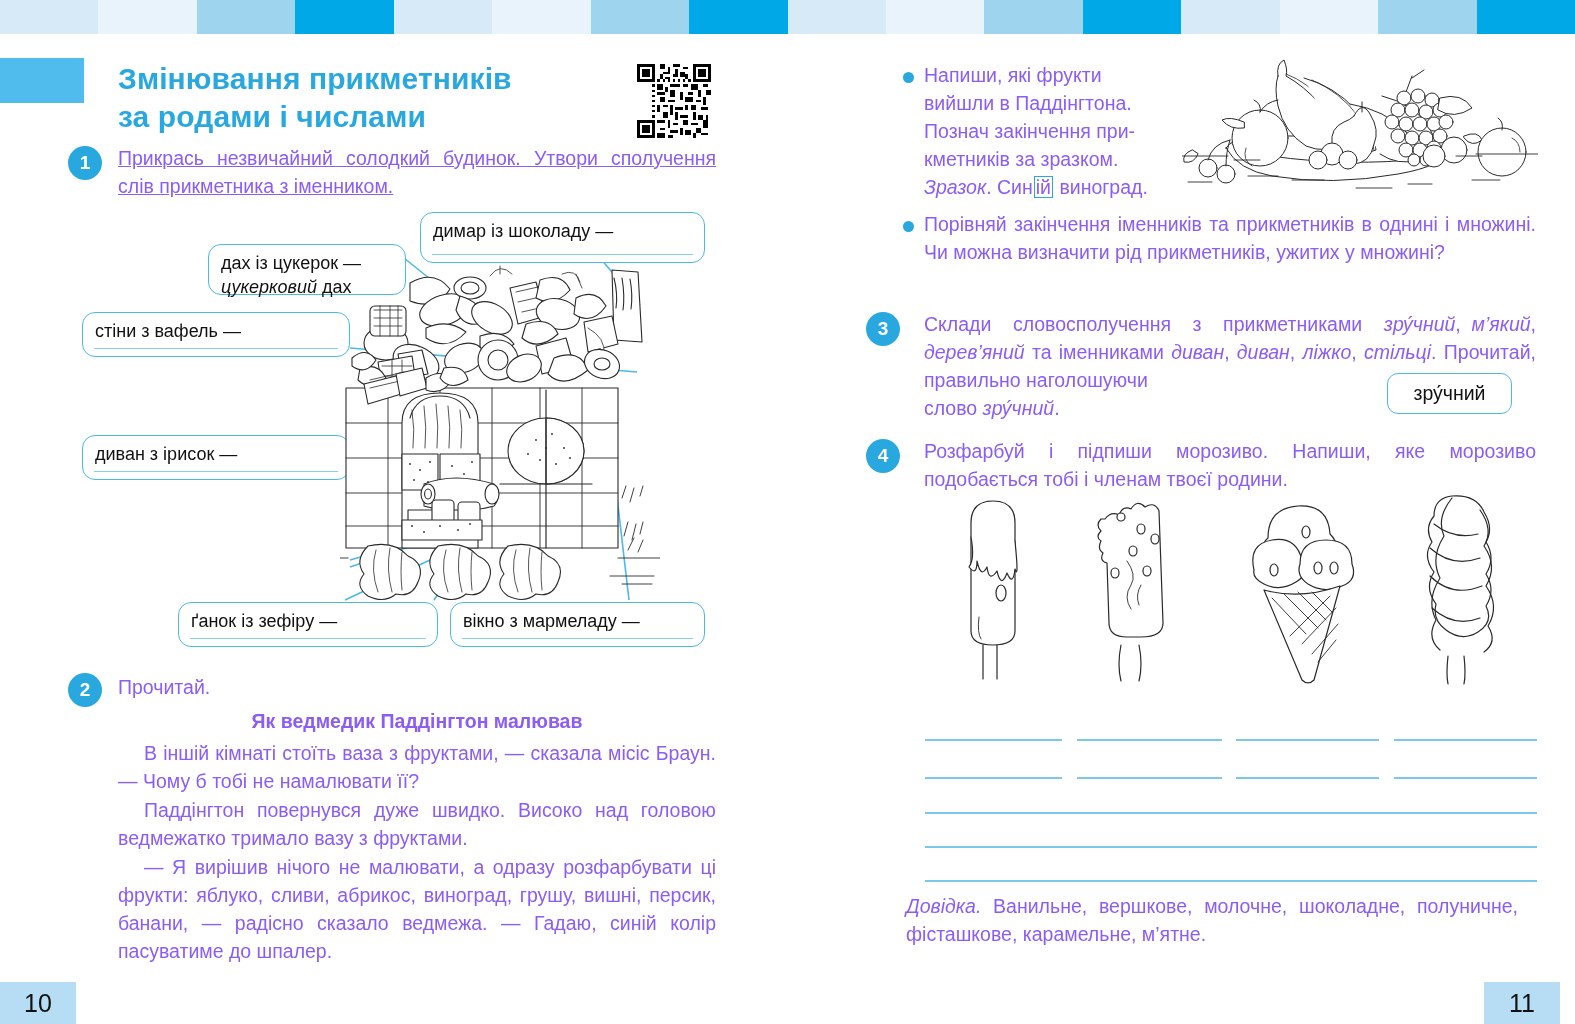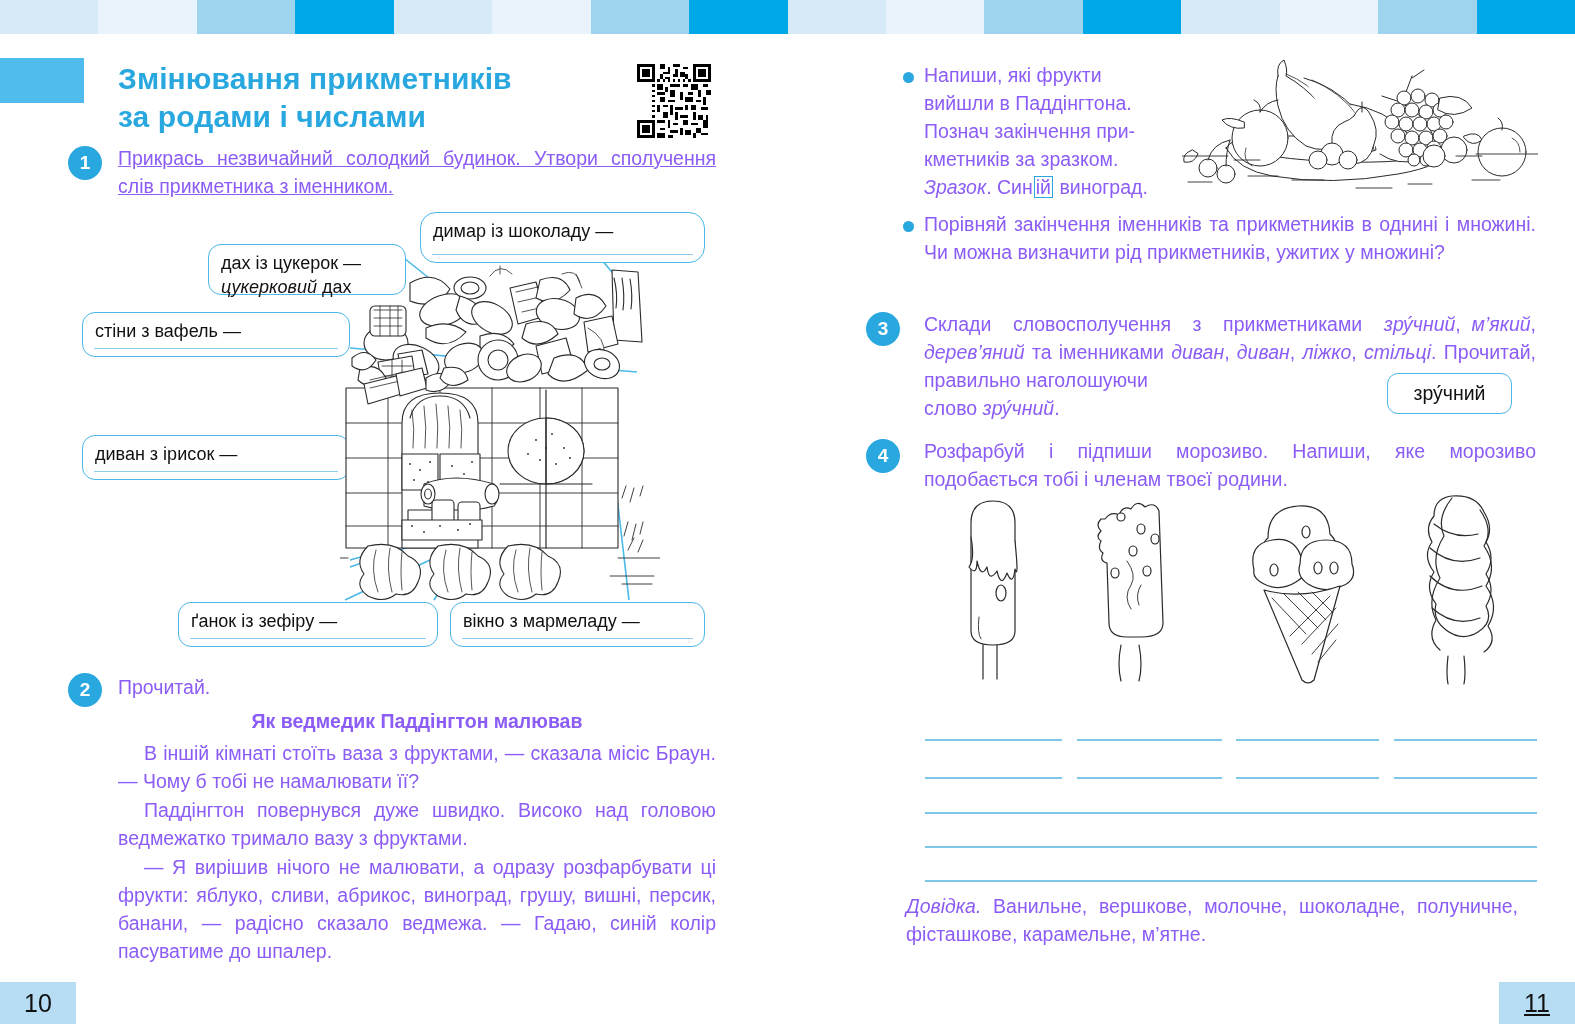--- a/index.html
+++ b/index.html
@@ -21,21 +21,21 @@
   }
   #accent-left { left:0; top:58px; width:84px; height:45px; }
 
   
   .pagenum {
     position:absolute; bottom:0; height:42px; width:76px;
     background:#b6ddf4; color:#111; font-size:25px;
     display:flex; align-items:center; justify-content:center;
   }
   #pagenum-left { left:0; }
-  #pagenum-right { right:0;text-decoration:underline; }
+  #pagenum-right { right:15px; }
 
   
   #headline {
     position:absolute; left:118px; top:60px; width:500px;
     color:#29a8e0; font-size:30px; font-weight:bold; line-height:1.26;
     letter-spacing:.1px;
   }
 
   
   #qr { position:absolute; left:637px; top:64px; width:74px; height:74px; }
@@ -241,21 +241,21 @@
       <line x1="345" y1="600" x2="430" y2="560"></line>
       <line x1="434" y1="600" x2="460" y2="560"></line>
       <line x1="629" y1="600" x2="612" y2="454"></line>
     </g>
   </svg>
 
   <div class="labelbox" style="left:208px; top:200px; width:198px; height:51px;margin-top:44px;">
     <div class="lb-text"><span>дах із цукерок — </span><br><i>цукерковий</i><span> дах</span></div>
   </div>
 
-  <div class="labelbox" style="left:420px; top:212px; width:285px; height:51px;border-radius:16px;">
+  <div class="labelbox" style="left:420px; top:212px; width:285px; height:51px;">
     <div class="lb-text">димар із шоколаду — </div>
     <div class="lb-rule"></div>
   </div>
 
   <div class="labelbox" style="left:82px; top:312px; width:268px; height:45px;">
     <div class="lb-text">стіни з вафель — </div>
     <div class="lb-rule"></div>
   </div>
 
   <div class="labelbox" style="left:82px; top:435px; width:268px; height:45px;">

